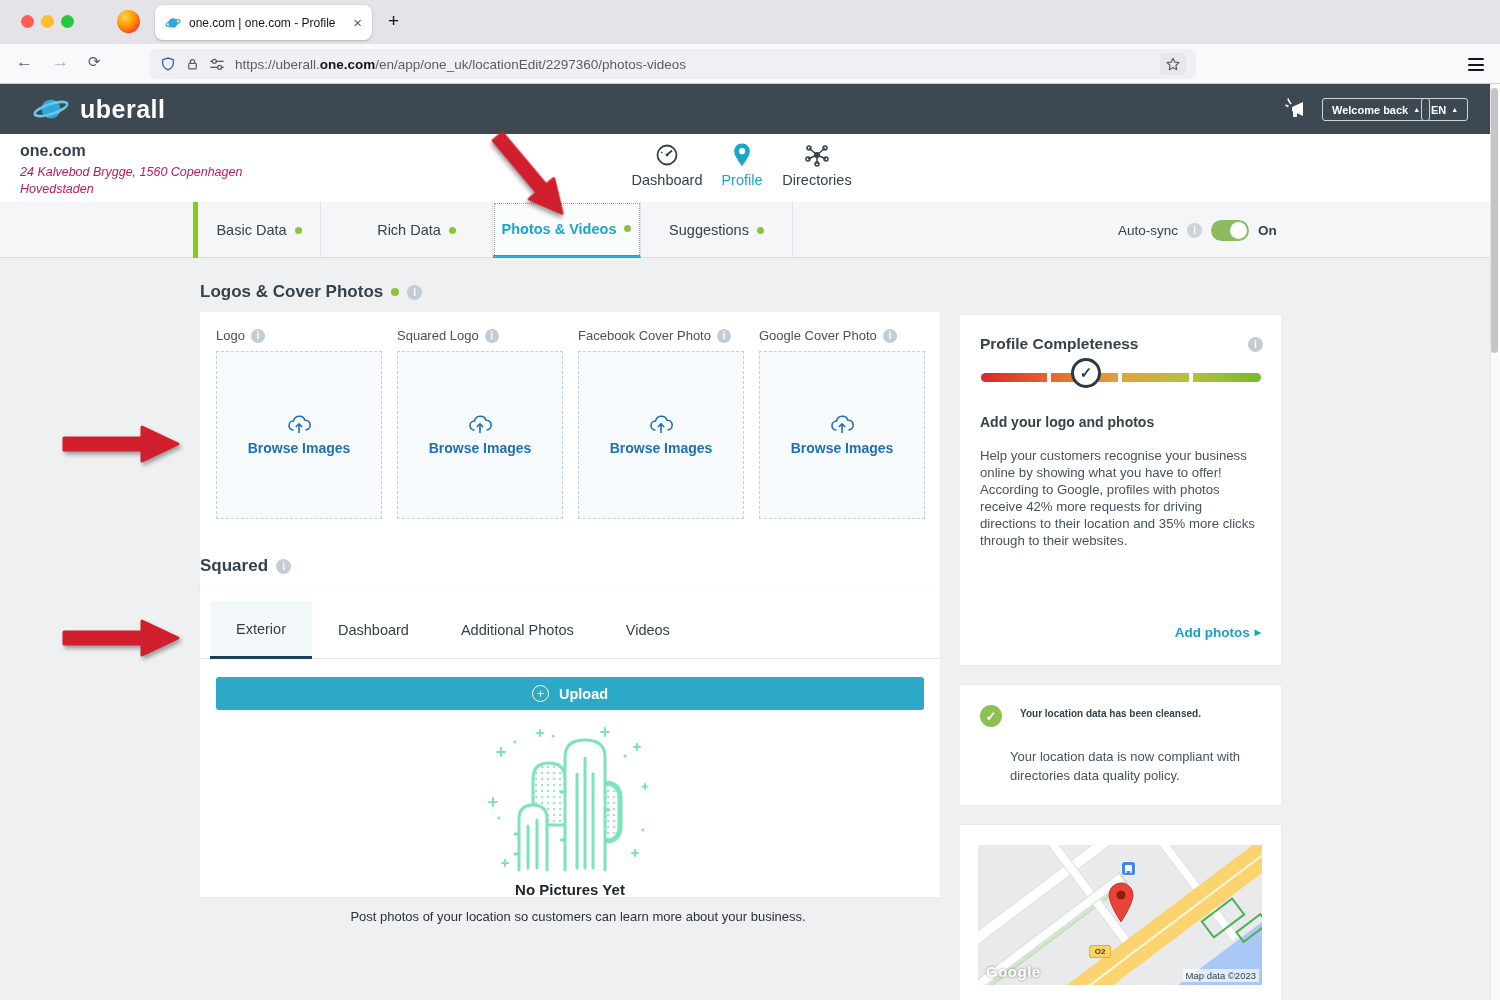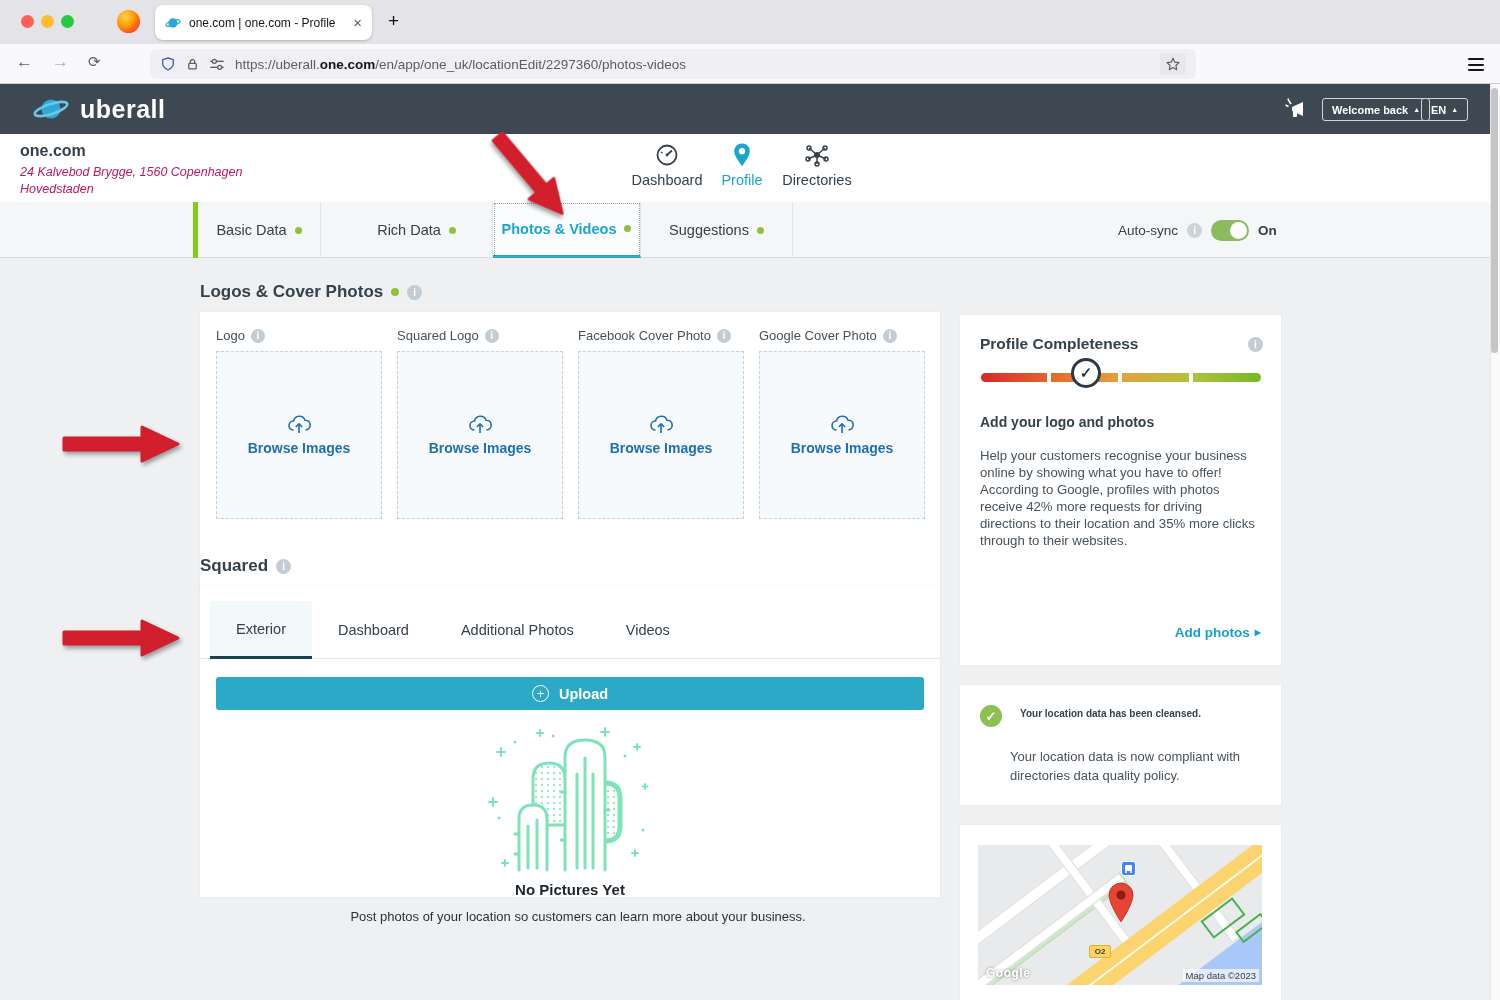--- a/index.html
+++ b/index.html
@@ -159,21 +159,21 @@
   #pier-2 { left:258px; top:76px; width:32px; height:14px; }
   #busstop { position:absolute; left:143px; top:16px; width:15px; height:15px; background:#4285f4;
     border-radius:3px; border:1px solid #fff; }
   #busstop .bus { position:absolute; left:3px; top:3px; width:7px; height:6px; background:#fff; border-radius:1px; }
   #busstop .w1,#busstop .w2 { position:absolute; bottom:2px; width:2px; height:2px; background:#fff; border-radius:50%; }
   #busstop .w1 { left:3px; } #busstop .w2 { left:8px; }
   #map-pin { position:absolute; left:128px; top:36px; }
   #route-badge { position:absolute; left:111px; top:100px; width:22px; height:13px; background:#fcd45f;
     border:1px solid #d9b13c; border-radius:2px; font-size:8px; font-weight:700; color:#3c3c3c;
     display:flex; align-items:center; justify-content:center; }
-  #gmap-logo { position:absolute; left:8px; bottom:5px; font-size:12px; font-weight:700; color:#fff;
+  #gmap-logo { position:absolute; left:8px; bottom:5px; font-size:15px; font-weight:700; color:#fff;
     letter-spacing:.5px; text-shadow:0 0 3px rgba(0,0,0,.45); }
   #map-attr { position:absolute; right:3px; bottom:3px; font-size:9.5px; color:#3c4043;
     background:rgba(255,255,255,.65); padding:1px 3px; }
 
   
   .red-arrow { filter:drop-shadow(2px 3px 2px rgba(50,50,50,.45)); }
   #arrow-1 { left:62px; top:425px; }
   #arrow-2 { left:62px; top:619px; }
   #arrow-diag { left:478px; top:157px; transform:rotate(50deg); }
 </style>

